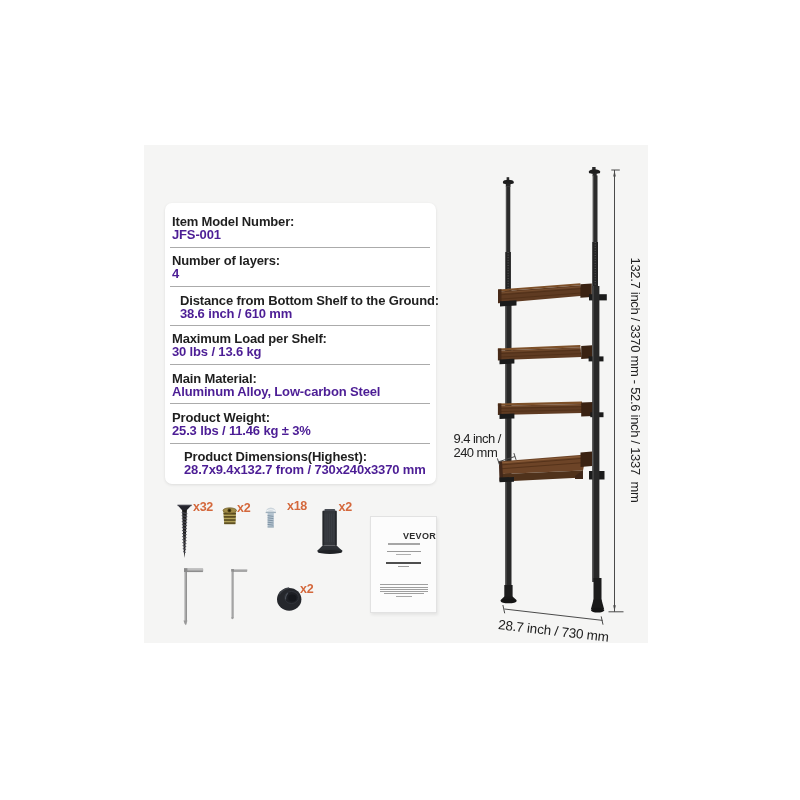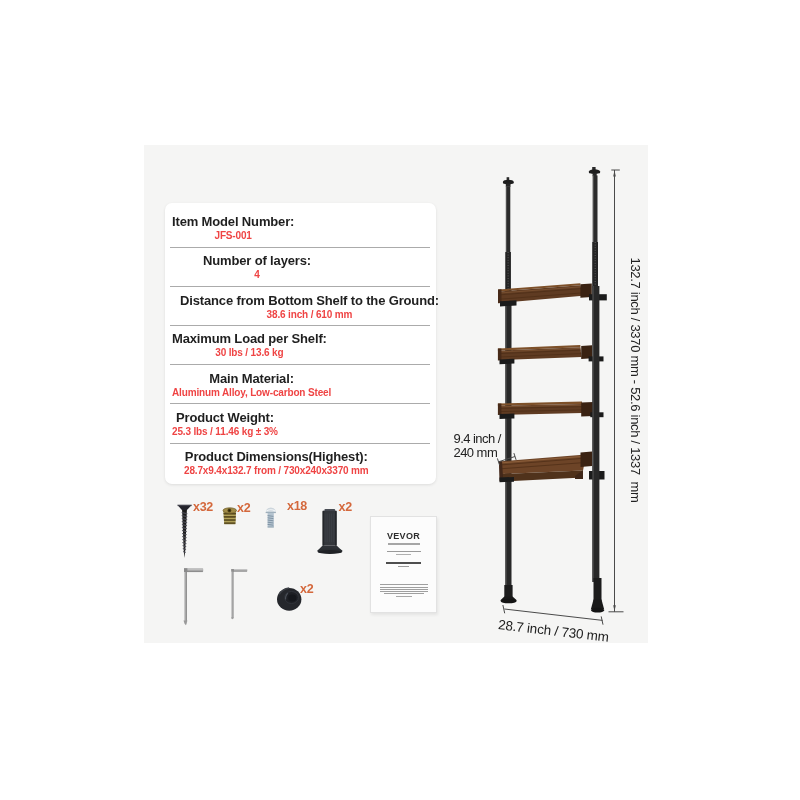--- a/index.html
+++ b/index.html
@@ -1,34 +1,34 @@
 <!DOCTYPE html>
 <html><head>
 <meta charset="utf-8">
 <style>
   html,body{margin:0;padding:0;}
   body{width:800px;height:800px;background:#ffffff;font-family:"Liberation Sans",sans-serif;position:relative;overflow:hidden;}
   .abs{position:absolute;}
-  .title{font-weight:bold;font-size:13px;line-height:13px;color:#1f1f1f;letter-spacing:-0.15px;text-align:center;}
-  .val{font-weight:bold;font-size:10px;line-height:13px;color:#ef4444;letter-spacing:-0.15px;}
+  .title{font-weight:bold;font-size:13px;line-height:13px;color:#1f1f1f;letter-spacing:-0.15px;}
+  .val{font-weight:bold;font-size:13px;line-height:13px;color:#4c1d95;letter-spacing:-0.15px;}
   .sep{position:absolute;left:170px;width:260px;height:1px;background:#ababab;}
   .hwlab{position:absolute;font-weight:bold;font-size:12.5px;color:#d4683c;letter-spacing:-0.3px;line-height:12.5px;text-align:right;}
 </style>
 </head>
 <body>
 
 <div class="abs" style="left:144px;top:145px;width:504px;height:498px;background:#f5f5f4;"></div>
 
 <div class="abs" style="left:165px;top:202.5px;width:271px;height:281px;background:#ffffff;border-radius:7px;box-shadow:0 1px 3px rgba(0,0,0,0.10);"></div>
 
 <div class="abs title" style="left:172px;top:214.5px;">Item Model Number:<br><span class="val">JFS-001</span></div>
 
 <div class="sep" style="top:246.6px;"></div>
 
-<div class="abs title" style="left:172px;top:253.7px;margin-left:31px;">Number of layers:<br><span class="val">4</span></div>
+<div class="abs title" style="left:172px;top:253.7px;">Number of layers:<br><span class="val">4</span></div>
 
 <div class="sep" style="top:285.6px;"></div>
 
 <div class="abs title" style="left:180px;top:293.7px;">Distance from Bottom Shelf to the Ground:<br><span class="val">38.6 inch / 610 mm</span></div>
 
 <div class="sep" style="top:324.9px;"></div>
 
 <div class="abs title" style="left:172px;top:332.3px;">Maximum Load per Shelf:<br><span class="val">30 lbs / 13.6 kg</span></div>
 
 <div class="sep" style="top:364.2px;"></div>
@@ -150,21 +150,21 @@
   <ellipse cx="15.2" cy="16.3" rx="12.2" ry="11.4" fill="#25272c"></ellipse>
   <path d="M5.2,11.5 Q8.2,6 15.2,5" stroke="#3c3f45" stroke-width="1.5" fill="none"></path>
   <ellipse cx="17.5" cy="14.5" rx="6.9" ry="6" fill="#1d1f24" stroke="#30333a" stroke-width="1"></ellipse>
   <path d="M11.6,16.5 Q11.2,12.5 14,10.3" stroke="#4a4e57" stroke-width="1.2" fill="none"></path>
   <ellipse cx="18.3" cy="15" rx="4" ry="3.4" fill="#15171c"></ellipse>
 </svg>
 
 <div class="hwlab" style="left:300px;top:583px;">x2</div>
 
 <div class="abs" style="left:370px;top:516px;width:67px;height:97px;background:#fcfcfc;border:1px solid #e2e2e2;box-shadow:1px 2px 3px rgba(0,0,0,0.07);box-sizing:border-box;">
-  <div style="text-align:center;margin-top:15px;font-weight:bold;font-size:9px;letter-spacing:0.3px;color:#2d2d2d;line-height:9px;">VEVOR</div>
+  <div style="text-align:right;margin-top:15px;font-weight:bold;font-size:9px;letter-spacing:0.3px;color:#2d2d2d;line-height:9px;">VEVOR</div>
   <div style="margin:2px auto 0;width:32px;height:1.5px;background:#a6a6a6;"></div>
   <div style="margin:6px auto 0;width:34px;height:1.6px;background:#9a9a9a;"></div>
   <div style="margin:1.8px auto 0;width:15px;height:1.2px;background:#b0b0b0;"></div>
   <div style="margin:6.5px auto 0;width:35px;height:2.8px;background:#4e4e4e;"></div>
   <div style="margin:1.8px auto 0;width:11px;height:1.3px;background:#9a9a9a;"></div>
   <div style="margin:17px auto 0;width:48px;height:1px;background:#9f9f9f;"></div>
   <div style="margin:1.1px auto 0;width:48px;height:1px;background:#9f9f9f;"></div>
   <div style="margin:1.1px auto 0;width:48px;height:1px;background:#9f9f9f;"></div>
   <div style="margin:1.1px auto 0;width:48px;height:1px;background:#9f9f9f;"></div>
   <div style="margin:1.1px auto 0;width:40px;height:1px;background:#9f9f9f;"></div>

